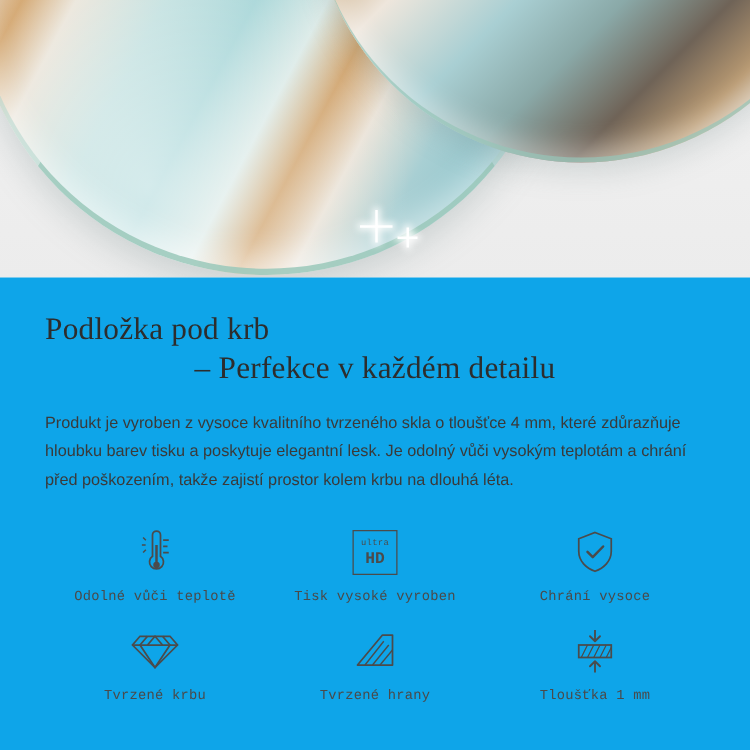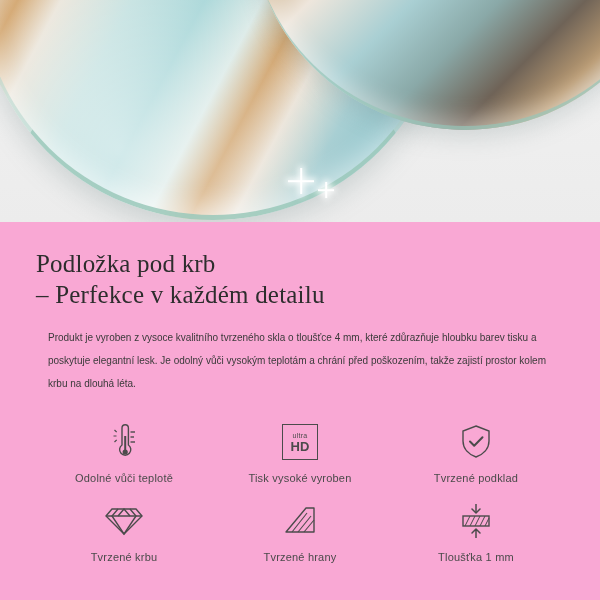--- a/index.html
+++ b/index.html
@@ -125,57 +125,58 @@
   .sparkle:before { width: 26px; height: 1.6px; }
   .sparkle:after  { width: 1.6px; height: 26px; }
   .sparkle-1 { left: 288px; top: 168px; }
   .sparkle-2 { left: 318px; top: 182px; width: 16px; height: 16px; }
   .sparkle-2:before { width: 16px; }
   .sparkle-2:after { height: 16px; }
 
   
   .content {
     position: relative;
-    background: #f9a8d4;
+    background: #0ea5e9;
     padding: 26px 36px 0 36px;
     height: 378px;
     box-sizing: border-box;
   }
   .headline {
     font-family: "Liberation Serif", serif;
     font-size: 25px;
     line-height: 31px;
     color: #2d2d2d;
     font-weight: 400;
     margin: 0 0 16px 0;
     letter-spacing: 0.2px;
   }
-  .headline .line2 { display: block; }
+  .headline .line2 { display: block; text-align: center; }
 
   .body-copy {
     font-family: "Liberation Sans", sans-serif;
-    font-size: 10px;
+    font-size: 13px;
     line-height: 23px;
     color: #3a3a3a;
-    margin: 12px;
+    margin: 0;
     max-width: 534px;
   }
 
   
   .features {
     margin-top: 26px;
     display: grid;
     grid-template-columns: repeat(3, 1fr);
     grid-row-gap: 16px;
   }
   .feature {
     display: flex;
     flex-direction: column;
     align-items: center;
     justify-content: flex-start;
+    font-family: Liberation Mono, monospace;
   }
   .feature-icon {
     height: 42px;
     display: flex;
     align-items: center;
     justify-content: center;
     color: #4b4b4b;
   }
   .feature-label {
     margin-top: 9px;
@@ -258,21 +259,21 @@
         <div class="feature-label">Tisk vysoké vyroben</div>
       </div>
 
       <div class="feature">
         <div class="feature-icon">
           <svg width="36" height="40" viewBox="0 0 36 40" fill="none" stroke="#4b4b4b" stroke-width="1.4">
             <path d="M18 4 L31 9 v10 c0 8 -6 13.5 -13 16 c-7 -2.5 -13 -8 -13 -16 V9 z"></path>
             <path d="M12 19.5 l4.2 4.2 L24.5 15.2" stroke-width="2" stroke-linecap="round" stroke-linejoin="round"></path>
           </svg>
         </div>
-        <div class="feature-label">Tvrzené podklad</div>
+        <div class="feature-label">Chrání vysoce</div>
       </div>
 
       <div class="feature">
         <div class="feature-icon">
           <svg width="40" height="36" viewBox="0 0 40 36" fill="none" stroke="#4b4b4b" stroke-width="1.4">
             <path d="M8 6 h24 l6 7 L20 31 L2 13 z"></path>
             <path d="M2 13 h36"></path>
             <path d="M14 6 l-6 7 l12 18 l12 -18 l-6 -7"></path>
             <path d="M14 13 l6 -7 l6 7"></path>
           </svg>

